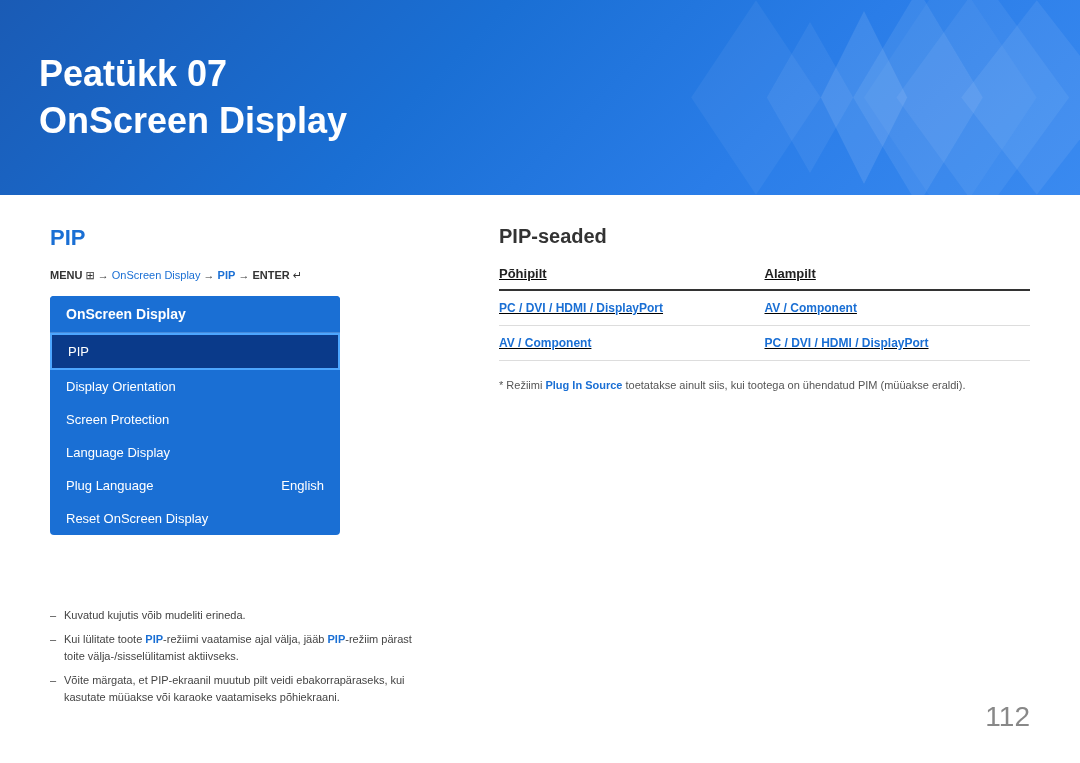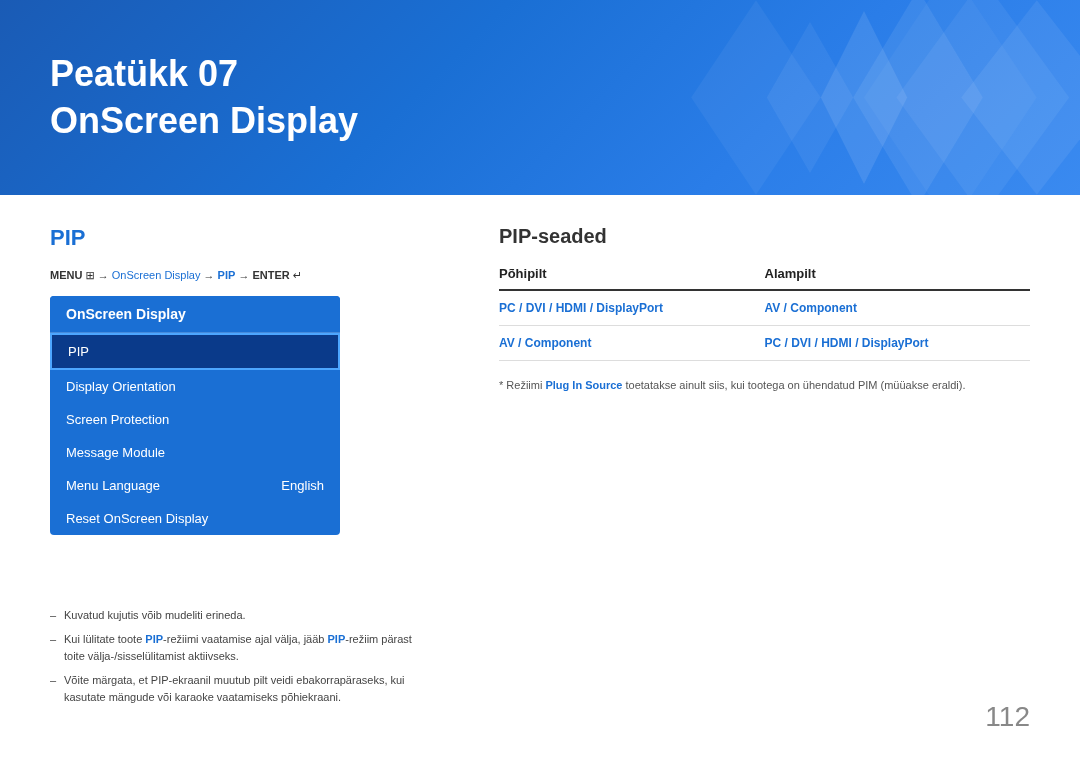--- a/index.html
+++ b/index.html
@@ -12,21 +12,21 @@
       position: relative;
     }
 
     
     .header {
       width: 100%;
       height: 195px;
       background: linear-gradient(135deg, #1a5bb5 0%, #1a6fd4 40%, #2a7de8 70%, #3a8af0 100%);
       position: relative;
       overflow: hidden;
-      padding: 40px 50px;
+      padding: 40px 39px;
       display: flex;
       flex-direction: column;
       justify-content: center;
     }
 
     .header h1 {
       color: white;
       font-size: 36px;
       font-weight: 300;
       line-height: 1.3;
@@ -132,20 +132,21 @@
     .pip-desc {
       font-size: 12px;
       color: #333;
       margin-bottom: 20px;
       line-height: 1.5;
     }
 
     .pip-table {
       width: 100%;
       border-collapse: collapse;
+      text-decoration: underline;
     }
 
     .pip-table th {
       text-align: left;
       font-size: 13px;
       font-weight: 700;
       color: #222;
       padding: 8px 10px 8px 0;
       border-bottom: 2px solid #333;
     }
@@ -277,24 +278,24 @@
       <div class="menu-item selected">
         <span>PIP</span>
       </div>
       <div class="menu-item normal">
         <span>Display Orientation</span>
       </div>
       <div class="menu-item normal">
         <span>Screen Protection</span>
       </div>
       <div class="menu-item normal">
-        <span>Message Module</span>
-      </div>
-      <div class="menu-item normal">
-        <span>Menu Language</span>
+        <span>Language Display</span>
+      </div>
+      <div class="menu-item normal">
+        <span>Plug Language</span>
         <span class="value">English</span>
       </div>
       <div class="menu-item normal">
         <span>Reset OnScreen Display</span>
       </div>
     </div>
   </div>
 
   <div class="right-col">
     <div class="pip-title">PIP-seaded</div>
@@ -327,17 +328,17 @@
 </div>
 
 <div class="bottom-notes">
   <div class="bottom-note">
     <span>Kuvatud kujutis võib mudeliti erineda.</span>
   </div>
   <div class="bottom-note">
     Kui lülitate toote <span class="blue-bold">PIP</span>-režiimi vaatamise ajal välja, jääb <span class="blue-bold">PIP</span>-režiim pärast toite välja-/sisselülitamist aktiivseks.
   </div>
   <div class="bottom-note">
-    <span>Võite märgata, et PIP-ekraanil muutub pilt veidi ebakorrapäraseks, kui kasutate mängude või karaoke vaatamiseks põhiekraani.</span>
+    <span>Võite märgata, et PIP-ekraanil muutub pilt veidi ebakorrapäraseks, kui kasutate müüakse või karaoke vaatamiseks põhiekraani.</span>
   </div>
 </div>
 
 <div class="page-number">112</div>
 
 </body></html>

